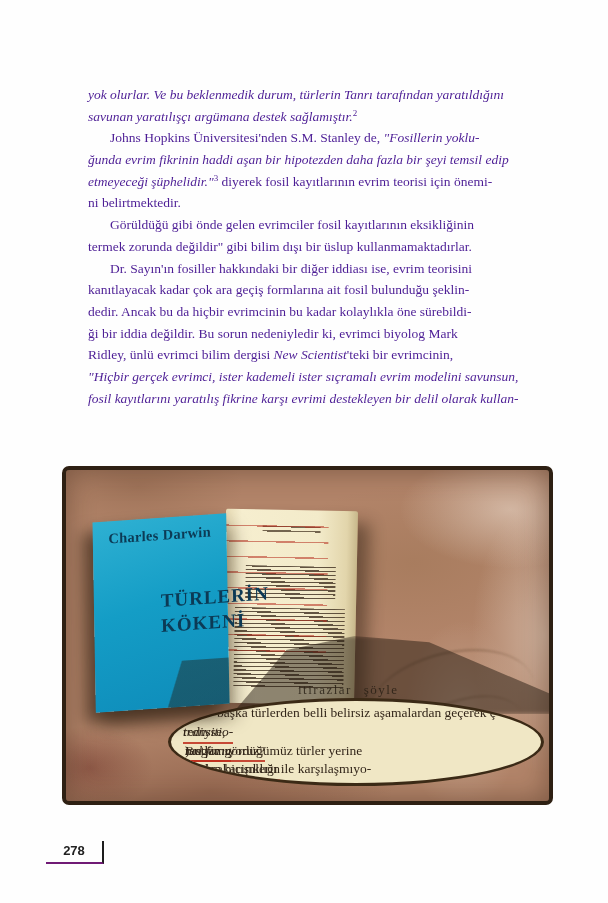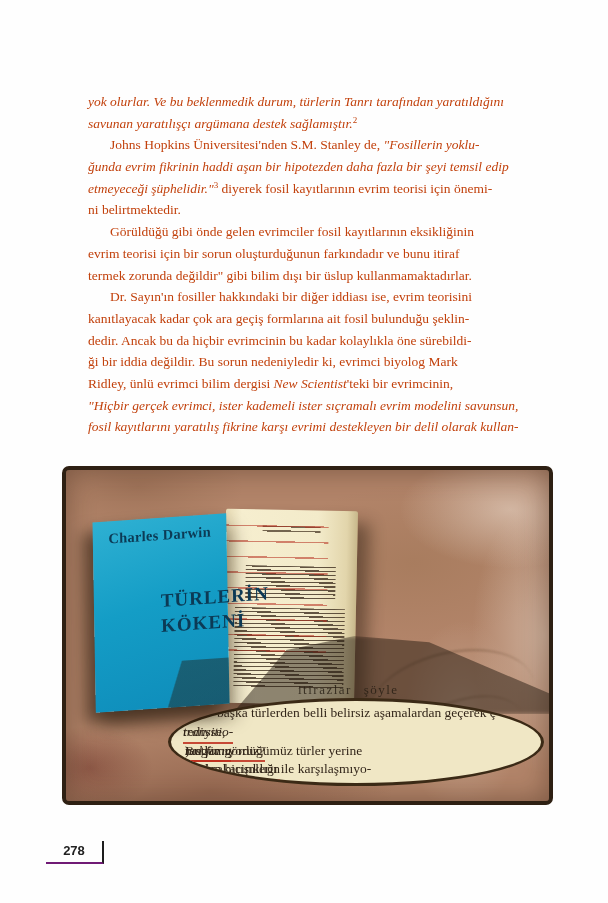--- a/index.html
+++ b/index.html
@@ -2,22 +2,22 @@
 <html><head>
 <meta charset="utf-8">
 <style>
   html,body { margin:0; padding:0; background:#ffffff; }
   .sheet {
     position:relative; width:608px; height:903px; background:#fefefe;
     font-family:"Liberation Serif", serif; overflow:hidden;
   }
 
   
-  .bodytext { position:absolute; left:88px; top:91px; width:436px;
-              color:#c2410c; font-size:13.5px; line-height:21.7px; }
+  .bodytext { position:absolute; left:88px; top:84px; width:436px;
+              color:#4c1d95; font-size:13.5px; line-height:21.7px; }
   .ln { white-space:nowrap; height:21.7px; }
   .ln.ind { padding-left:22px; }
   .it { font-style:italic; }
   .bodytext sup { font-size:9px; line-height:0; }
 
   
   .figure {
     position:absolute; left:62px; top:466px; width:491px; height:339px;
     box-sizing:border-box; border:4px solid #2e2013; border-radius:7px;
     overflow:hidden;
@@ -112,21 +112,20 @@
 <div class="sheet">
 
   <div class="bodytext" id="bodytext">
       <div class="ln"><span class="it">yok olurlar. Ve bu beklenmedik durum, türlerin Tanrı tarafından yaratıldığını</span></div>
       <div class="ln"><span class="it">savunan yaratılışçı argümana destek sağlamıştır.</span><sup>2</sup></div>
       <div class="ln ind"><span>Johns Hopkins Üniversitesi'nden S.M. Stanley de, </span><span class="it">"Fosillerin yoklu-</span></div>
       <div class="ln"><span class="it">ğunda evrim fikrinin haddi aşan bir hipotezden daha fazla bir şeyi temsil edip</span></div>
       <div class="ln"><span class="it">etmeyeceği şüphelidir."</span><sup>3</sup><span> diyerek fosil kayıtlarının evrim teorisi için önemi-</span></div>
       <div class="ln"><span>ni belirtmektedir.</span></div>
       <div class="ln ind"><span>Görüldüğü gibi önde gelen evrimciler fosil kayıtlarının eksikliğinin</span></div>
-      <div class="ln"><span>evrim teorisi için bir sorun oluşturduğunun farkındadır ve bunu itiraf</span></div>
       <div class="ln"><span>termek zorunda değildir" gibi bilim dışı bir üslup kullanmamaktadırlar.</span></div>
       <div class="ln ind"><span>Dr. Sayın'ın fosiller hakkındaki bir diğer iddiası ise, evrim teorisini</span></div>
       <div class="ln"><span>kanıtlayacak kadar çok ara geçiş formlarına ait fosil bulunduğu şeklin-</span></div>
       <div class="ln"><span>dedir. Ancak bu da hiçbir evrimcinin bu kadar kolaylıkla öne sürebildi-</span></div>
       <div class="ln"><span>ği bir iddia değildir. Bu sorun nedeniyledir ki, evrimci biyolog Mark</span></div>
       <div class="ln"><span>Ridley, ünlü evrimci bilim dergisi </span><span class="it">New Scientist</span><span>'teki bir evrimcinin,</span></div>
       <div class="ln"><span class="it">"Hiçbir gerçek evrimci, ister kademeli ister sıçramalı evrim modelini savunsun,</span></div>
       <div class="ln"><span class="it">fosil kayıtlarını yaratılış fikrine karşı evrimi destekleyen bir delil olarak kullan-</span></div>
     </div>
 

